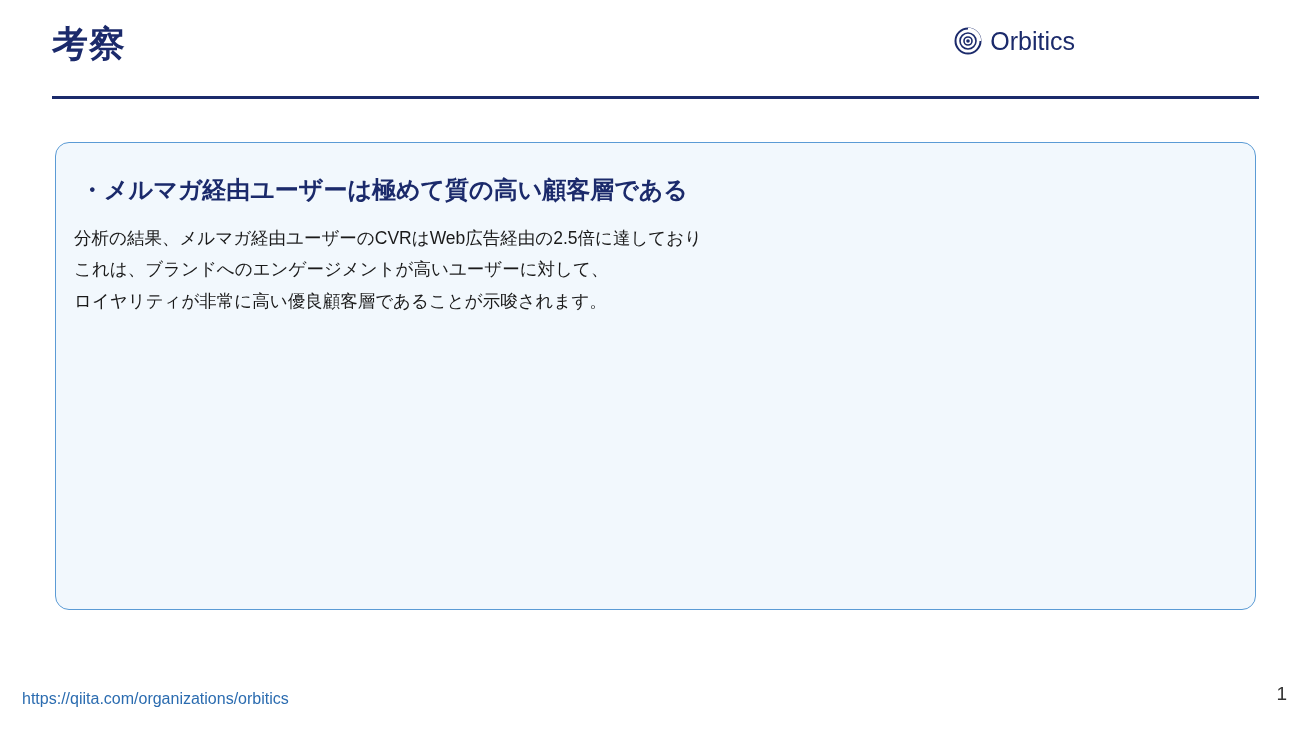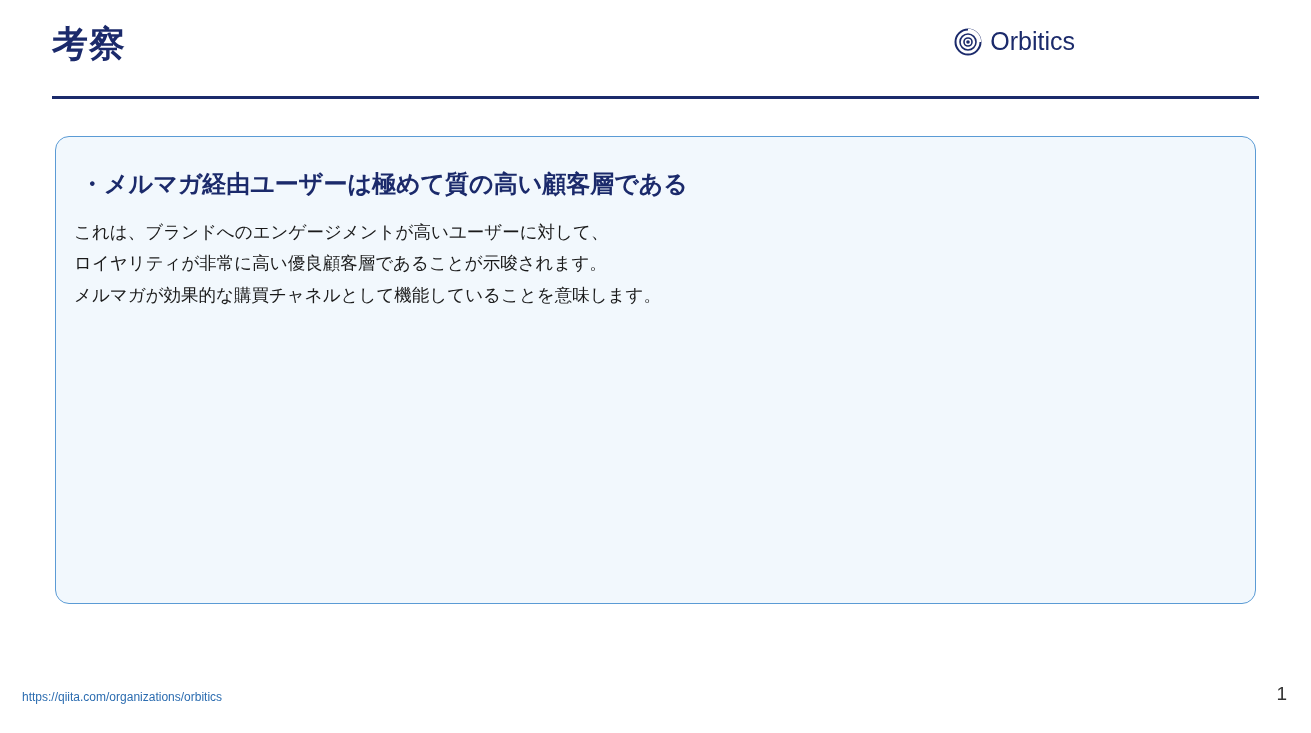--- a/index.html
+++ b/index.html
@@ -41,40 +41,40 @@
     height: 3px;
     background: #1b2a6b;
   }
 
   
   #brand-logo {
     position: absolute;
     right: 18px;
     top: 27px;
     display: flex;
-    align-items: flex-end;
+    align-items: flex-start;
     gap: 8px;
   }
   #brand-logo .logo-mark {
     width: 28px;
     height: 28px;
     flex: 0 0 auto;
   }
   #brand-logo .logo-text {
     font-size: 25px;
     color: #1b2a6b;
     font-weight: 400;
     letter-spacing: 0px;
   }
 
   
   #insight-card {
     position: absolute;
     left: 55px;
-    top: 136px;
+    top: 142px;
     width: 1201px;
     height: 468px;
     box-sizing: border-box;
     background: #f2f8fd;
     border: 1.5px solid #5b9bd5;
     border-radius: 14px;
   }
 
   .section {
     position: absolute;
@@ -100,21 +100,21 @@
   }
   .section-body .line {
     white-space: pre;
   }
 
   
   #footer-link {
     position: absolute;
     left: 22px;
     top: 690px;
-    font-size: 12px;
+    font-size: 16px;
     color: #2b6cb0;
     text-decoration: none;
   }
   #page-number {
     position: absolute;
     right: 24px;
     top: 683px;
     font-size: 19px;
     color: #333333;
   }
@@ -138,23 +138,23 @@
     </span>
     <span class="logo-text">Orbitics</span>
   </div>
 </div>
 
 <div id="insight-card">
 
   <div class="section" id="section-1">
     <div class="section-heading">・メルマガ経由ユーザーは極めて質の高い顧客層である</div>
     <div class="section-body">
+      <div class="line">分析の結果、メルマガ経由ユーザーのCVRはWeb広告経由の2.5倍に達しており</div>
       <div class="line">これは、ブランドへのエンゲージメントが高いユーザーに対して、</div>
       <div class="line">ロイヤリティが非常に高い優良顧客層であることが示唆されます。</div>
-      <div class="line">メルマガが効果的な購買チャネルとして機能していることを意味します。</div>
     </div>
   </div>
 
   <div class="section" id="section-2">
   </div>
 
 </div>
 
 <a id="footer-link" href="#">https://qiita.com/organizations/orbitics</a>
 <div id="page-number">1</div>

